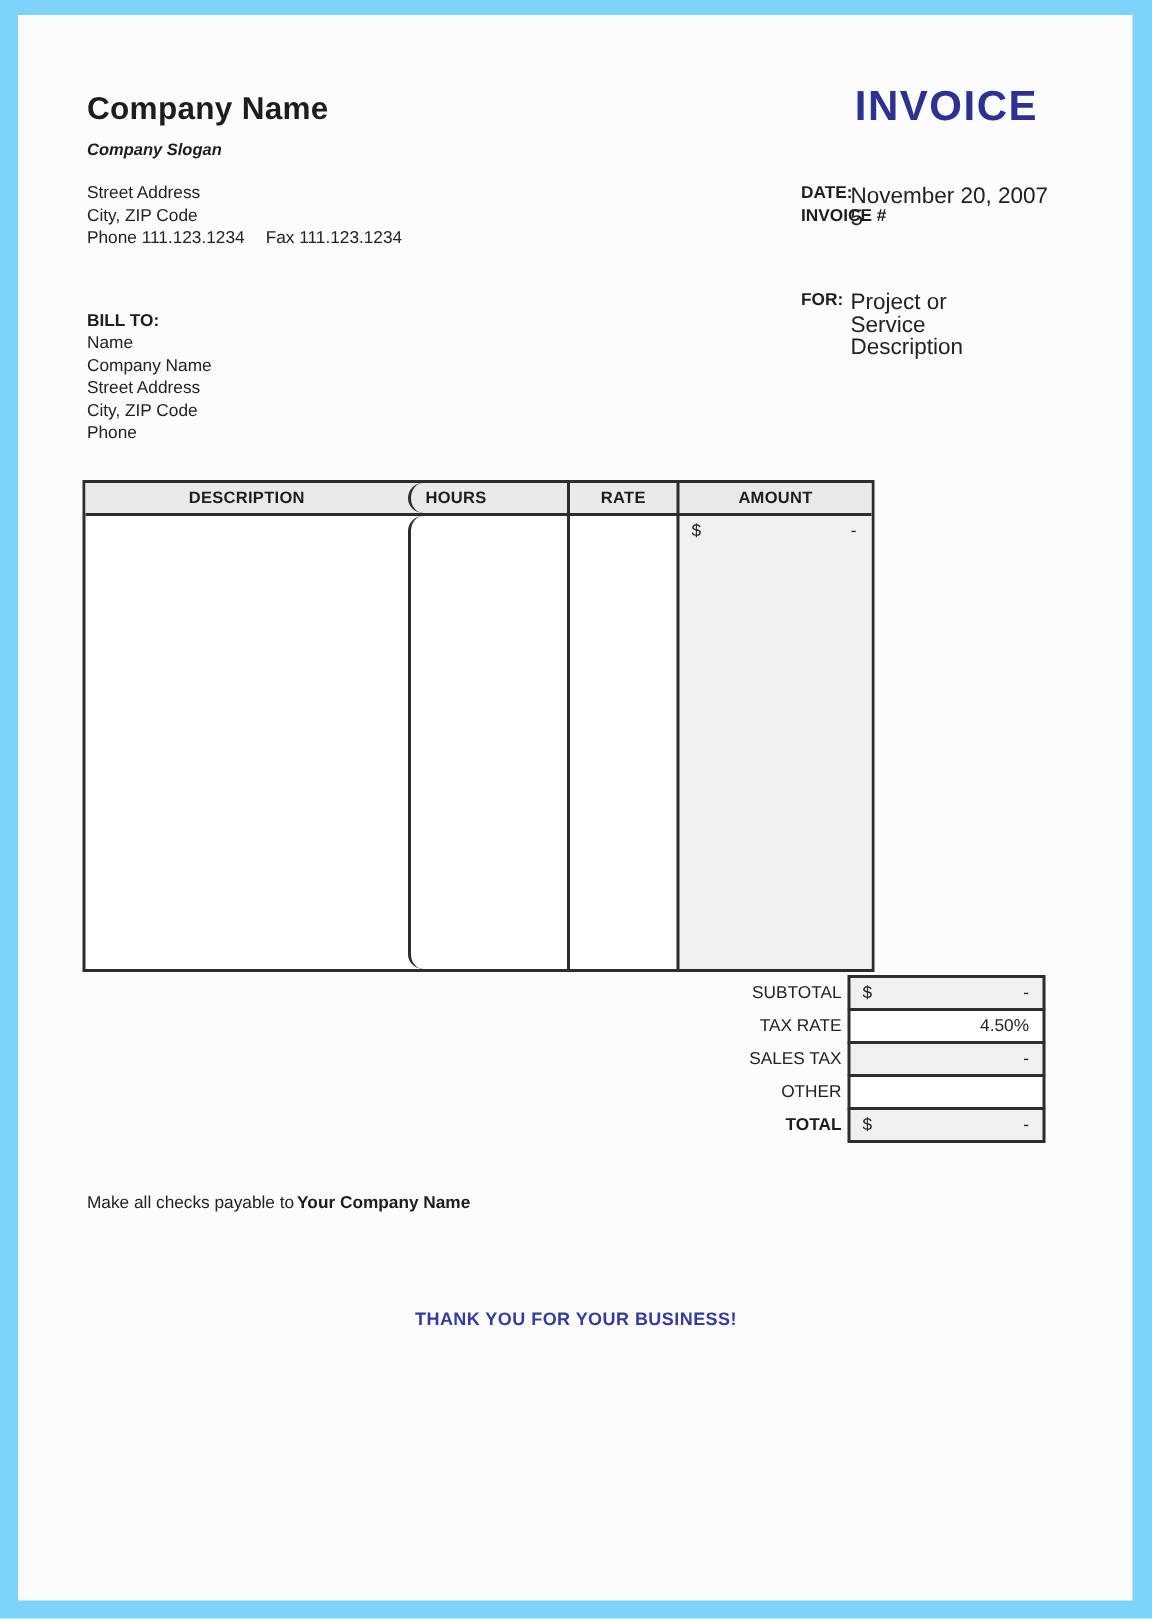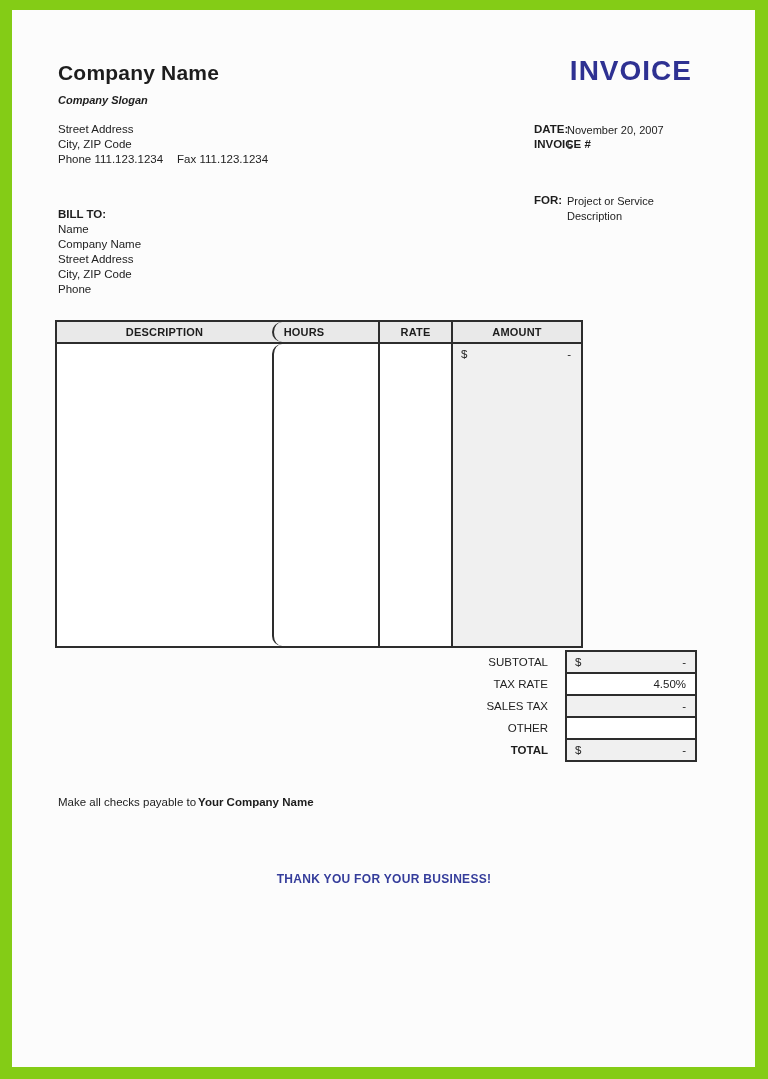--- a/index.html
+++ b/index.html
@@ -5,21 +5,21 @@
   * { margin:0; padding:0; box-sizing:border-box; }
   html,body { width:768px; height:1079px; }
   body {
     font-family:"Liberation Sans","DejaVu Sans",sans-serif;
     color:#222;
     background:#fff;
   }
   .frame {
     position:relative;
     width:768px; height:1079px;
-    background:#84cc16; 
+    background:#7dd3fc; 
     overflow:hidden;
   }
   .page {
     position:absolute;
     left:12px; top:10px; right:13px; bottom:12px;
     background:#FCFCFC;
   }
 
   
   .company-name {
@@ -44,21 +44,21 @@
 
   
   .meta-label {
     position:absolute; left:503px;
     font-size:11.5px; font-weight:bold; color:#1d1d1d;
     white-space:nowrap;
     margin-left:31px;
   }
   .meta-value {
     position:absolute; left:567px;
-    font-size:11px; color:#222;
+    font-size:15px; color:#222;
     line-height:15px;
   }
   .for-value { width:108px; }
 
   
   .bill-to {
     position:absolute; left:58px; top:207px;
     font-size:11.5px; line-height:15px; color:#222;
   }
   .bill-to .bt-label { font-weight:bold; color:#1d1d1d; }
@@ -94,21 +94,21 @@
     font-size:11.5px; color:#222;
   }
 
   
   .totals {
     position:absolute; left:428px; top:650px; width:269px;
   }
   .trow { display:flex; align-items:center; height:24px; }
   .trow + .trow { margin-top:-2px; }
   .tlabel {
-    flex:1; text-align:right; padding-right:17px;
+    flex:1; text-align:right; padding-right:4px;
     font-size:11.5px; color:#222; white-space:nowrap;
   }
   .tlabel.bold { font-weight:bold; color:#1d1d1d; }
   .tvalue {
     width:132px; height:100%;
     border:2px solid #2d2d2d;
     display:flex; justify-content:space-between; align-items:center;
     padding:0 9px 0 8px;
     font-size:11.5px; color:#222;
     background:#fff;

